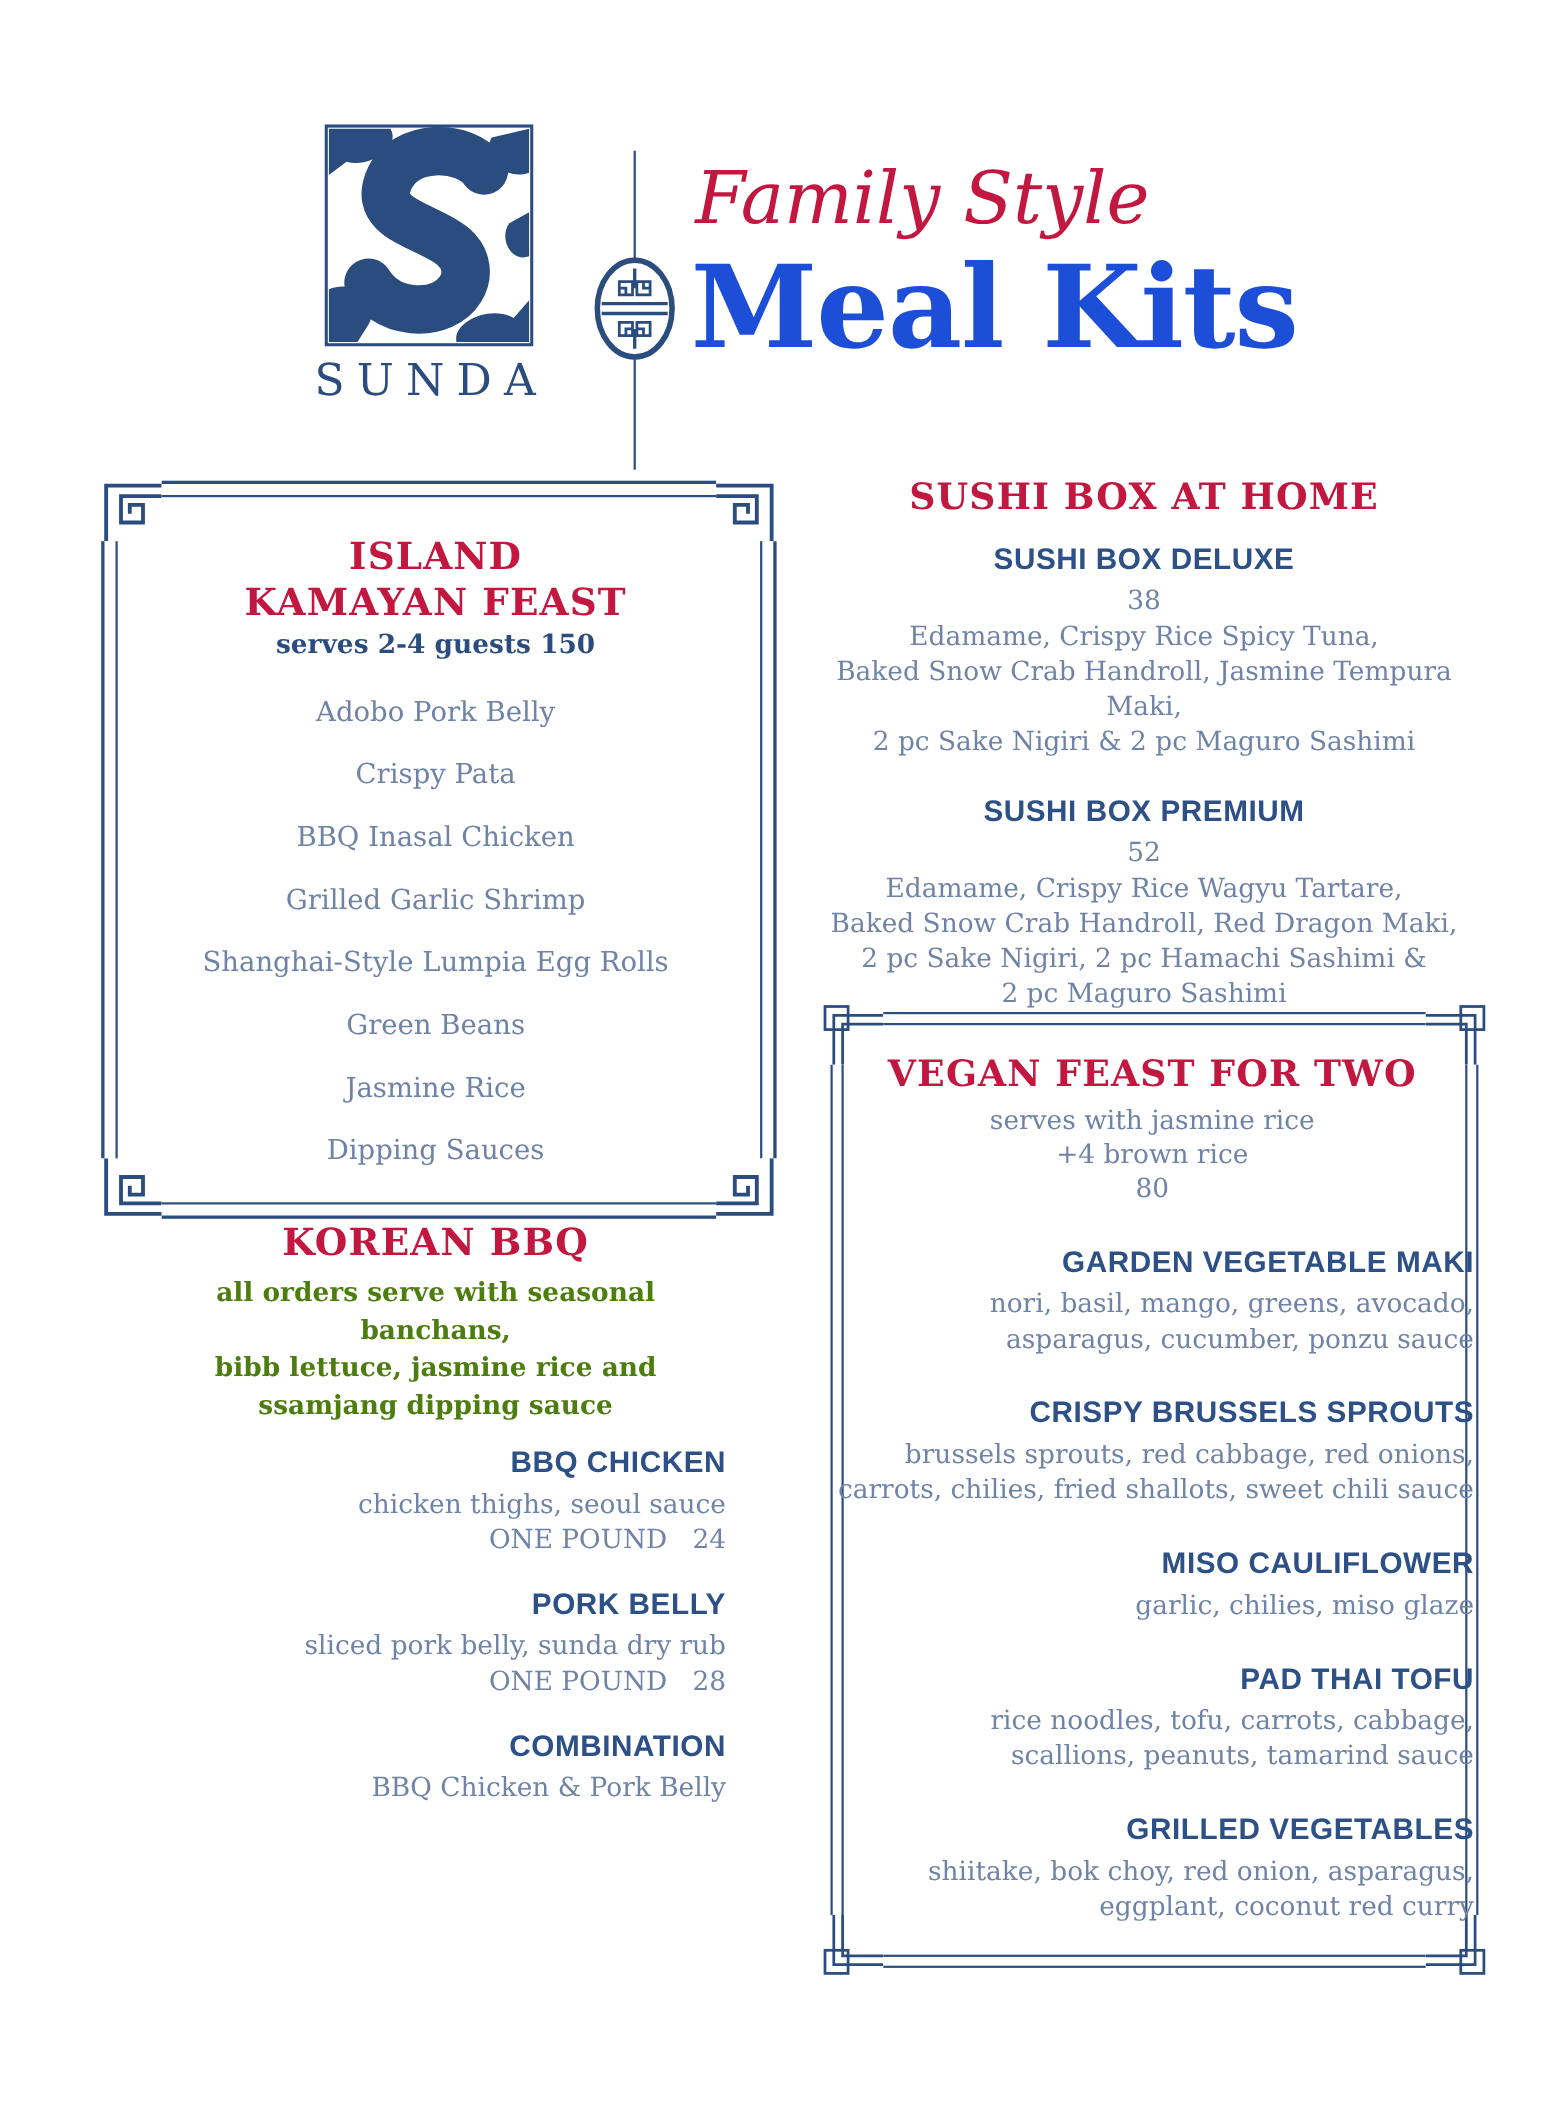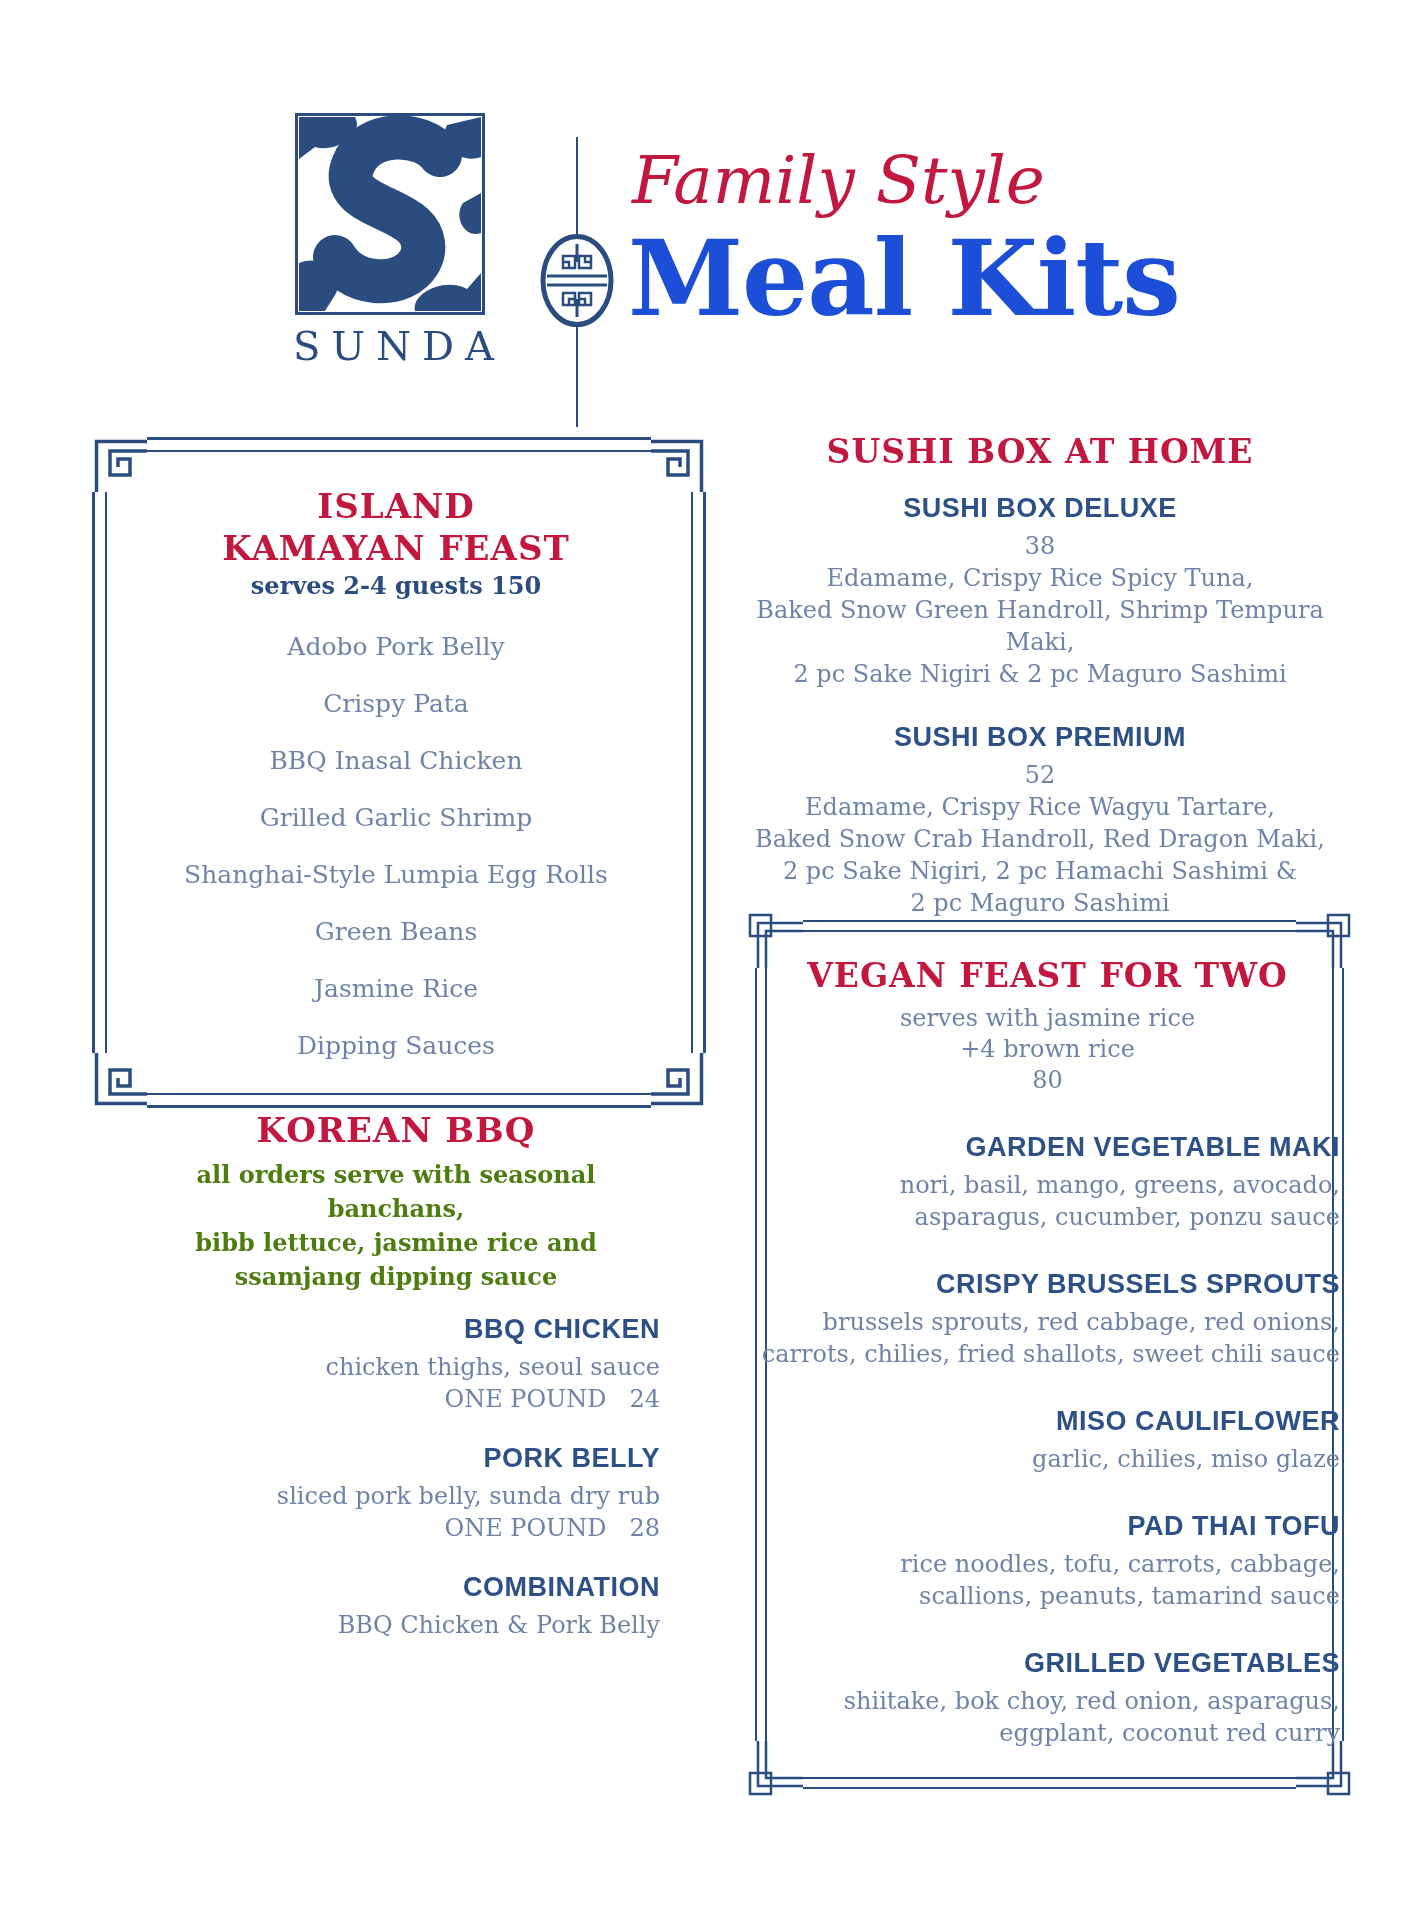--- a/index.html
+++ b/index.html
@@ -9,21 +9,21 @@
   .center{text-align:center;}
 
   
   .red-slab{color:#C2173F;font-family:"DejaVu Serif",serif;font-weight:700;letter-spacing:1px;}
   .navy-slab{color:#2B4C7E;font-family:"DejaVu Serif",serif;font-weight:700;}
   .serif-body{color:#6F83A6;font-family:"DejaVu Serif",serif;font-weight:400;white-space:pre-wrap;}
 
   
   #logo-square{left:295px;top:113px;width:190px;height:202px;}
   #logo-word{left:275px;top:323px;width:230px;font-size:40px;letter-spacing:11px;color:#2B4C7E;
-             font-family:"DejaVu Serif",serif;text-align:right;text-indent:11px;}
+             font-family:"DejaVu Serif",serif;text-align:left;text-indent:11px;}
   #divider{left:576px;top:137px;width:2px;height:290px;background:#2B4C7E;}
   #medallion{left:539px;top:232px;width:76px;height:97px;}
   #title-script{left:632px;top:142px;font-size:66px;font-style:italic;color:#C2173F;
                 font-family:"DejaVu Serif",serif;}
   #title-main{left:628px;top:222px;font-size:104px;font-weight:700;color:#1d4ed8;
               font-family:"DejaVu Serif",serif;letter-spacing:-1px;line-height:1.1;}
 
   
   .frame-outer{position:absolute;border:3px solid #2B4C7E;}
   .frame-inner{position:absolute;left:10px;top:10px;right:10px;bottom:10px;border:2px solid #2B4C7E;}
@@ -181,21 +181,21 @@
       </div>
   </div>
 
   <div class="abs center" id="sushi">
     <div class="red-slab" id="sushi-title">SUSHI BOX AT HOME</div>
     <div id="sushi-entries">
         <div class="entry">
           <div class="entry-head">SUSHI BOX DELUXE</div>
           <div class="entry-line">38</div>
           <div class="entry-line">Edamame, Crispy Rice Spicy Tuna,</div>
-          <div class="entry-line">Baked Snow Green Handroll, Shrimp Tempura Maki,</div>
+          <div class="entry-line">Baked Snow Crab Handroll, Jasmine Tempura Maki,</div>
           <div class="entry-line">2 pc Sake Nigiri &amp; 2 pc Maguro Sashimi</div>
         </div>
         <div class="entry">
           <div class="entry-head">SUSHI BOX PREMIUM</div>
           <div class="entry-line">52</div>
           <div class="entry-line">Edamame, Crispy Rice Wagyu Tartare,</div>
           <div class="entry-line">Baked Snow Crab Handroll, Red Dragon Maki,</div>
           <div class="entry-line">2 pc Sake Nigiri, 2 pc Hamachi Sashimi &amp;</div>
           <div class="entry-line">2 pc Maguro Sashimi</div>
         </div>

